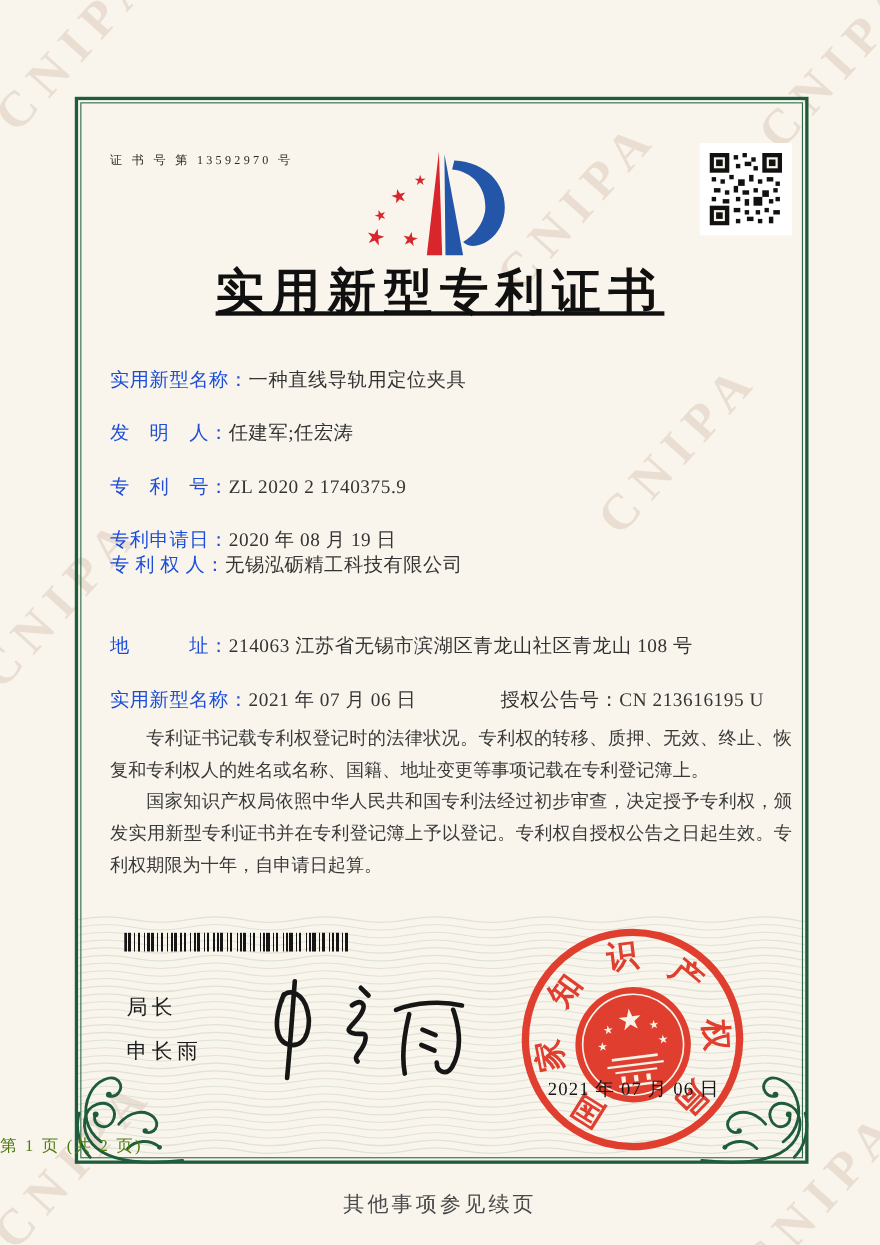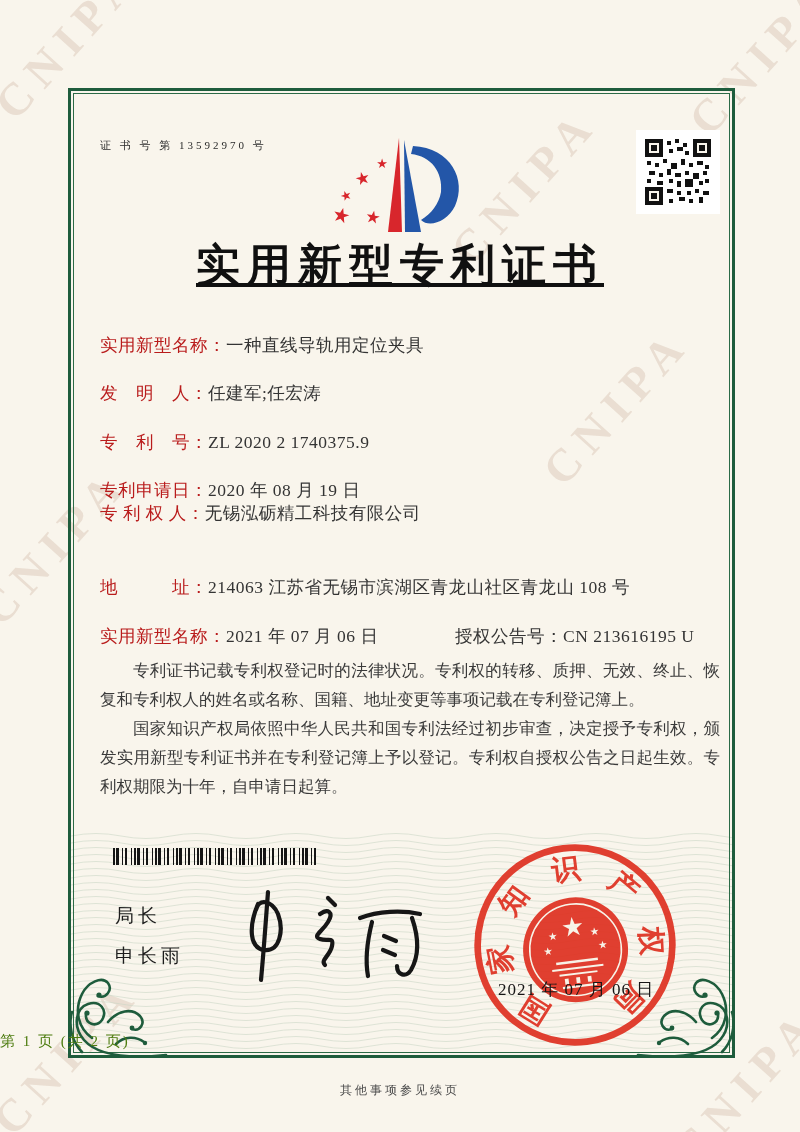--- a/index.html
+++ b/index.html
@@ -51,21 +51,21 @@
   .qr-wrap svg{position:absolute;left:9px;top:9px;}
 
   .title{
     position:absolute;left:0;right:0;top:236px;
     text-align:center;font-size:44px;font-weight:bold;
     letter-spacing:7px;color:#101010;margin:0;z-index:5;text-decoration:underline;
   }
 
   .fields{position:absolute;left:100px;top:0;right:70px;z-index:5;}
   .field-row{position:absolute;left:0;right:0;font-size:17.5px;color:#343434;letter-spacing:.5px;white-space:nowrap;}
-  .field-row .lbl{color:#b91c1c;}
+  .field-row .lbl{color:#1d4ed8;}
   .grant-no{position:absolute;left:355px;top:0;}
 
   .paras{
     position:absolute;left:100px;top:656px;width:620px;
     font-size:16.5px;line-height:29px;color:#3a3a3a;z-index:5;
     text-align:justify;
   }
   .paras p{margin:0;text-indent:2em;}
 
   .barcode{
@@ -91,21 +91,21 @@
     position:absolute;left:498px;top:978px;z-index:7;
     font-size:17px;color:#151515;letter-spacing:1px;white-space:nowrap;
   }
 
   .footer-page{
     position:absolute;left:0;right:0;top:1032px;text-align:left;
     font-size:15px;color:#4d7c0f;letter-spacing:2px;z-index:5;
   }
   .footer-note{
     position:absolute;left:0;right:0;top:1082px;text-align:center;
-    font-size:12px;color:#4a4a4a;letter-spacing:3px;z-index:5;
+    font-size:19px;color:#4a4a4a;letter-spacing:3px;z-index:5;
   }
 </style>
 </head>
 <body>
 
 <div class="page">
 
   <span class="wm" style="left:-28px;top:14px;">CNIPA</span>
   <span class="wm" style="left:666px;top:30px;">CNIPA</span>
   <span class="wm" style="left:428px;top:160px;">CNIPA</span>

